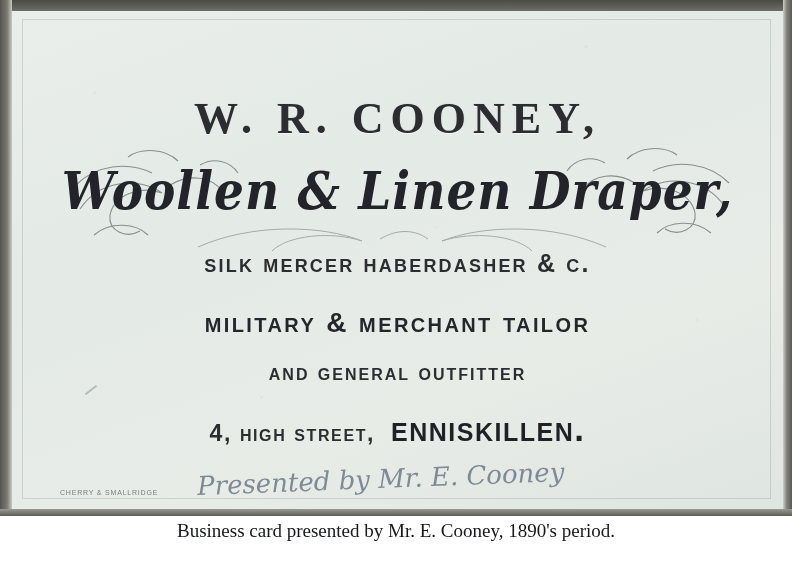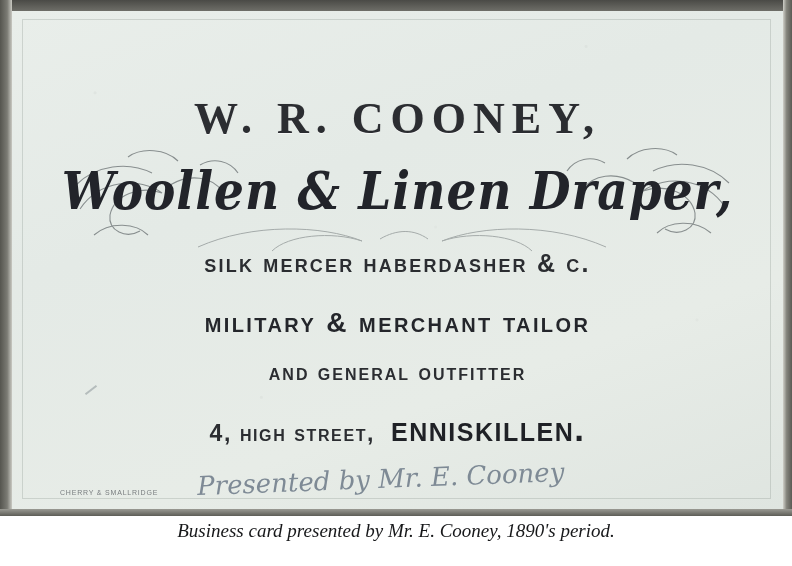--- a/index.html
+++ b/index.html
@@ -219,21 +219,20 @@
   }
 
   
   .caption {
     position: absolute;
     left: 0;
     top: 520px;
     width: 792px;
     text-align: center;
     font-family: "Liberation Serif", serif;
-    font-style: italic;
     font-size: 19px;
     color: #17181a;
   }
 </style>
 </head>
 <body>
 
 <div class="page">
 
   <div class="card-scan">

